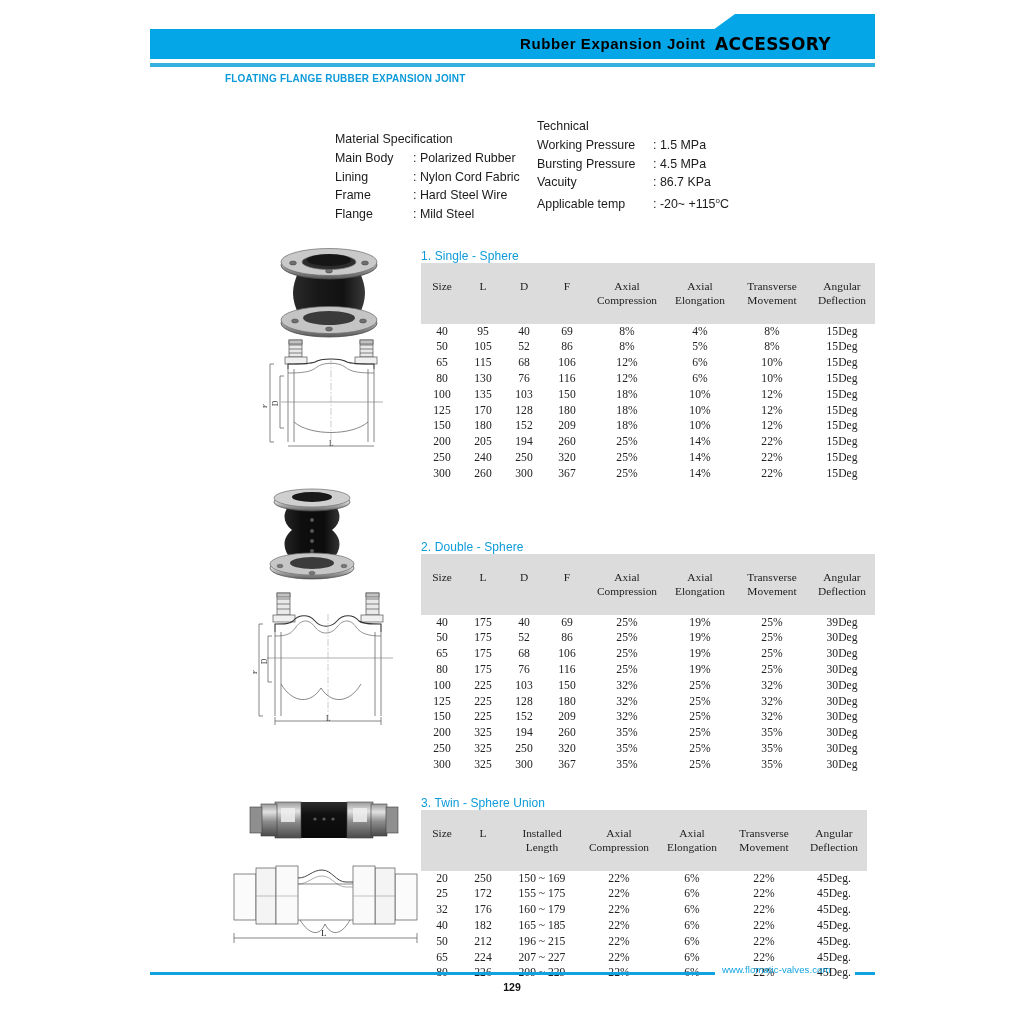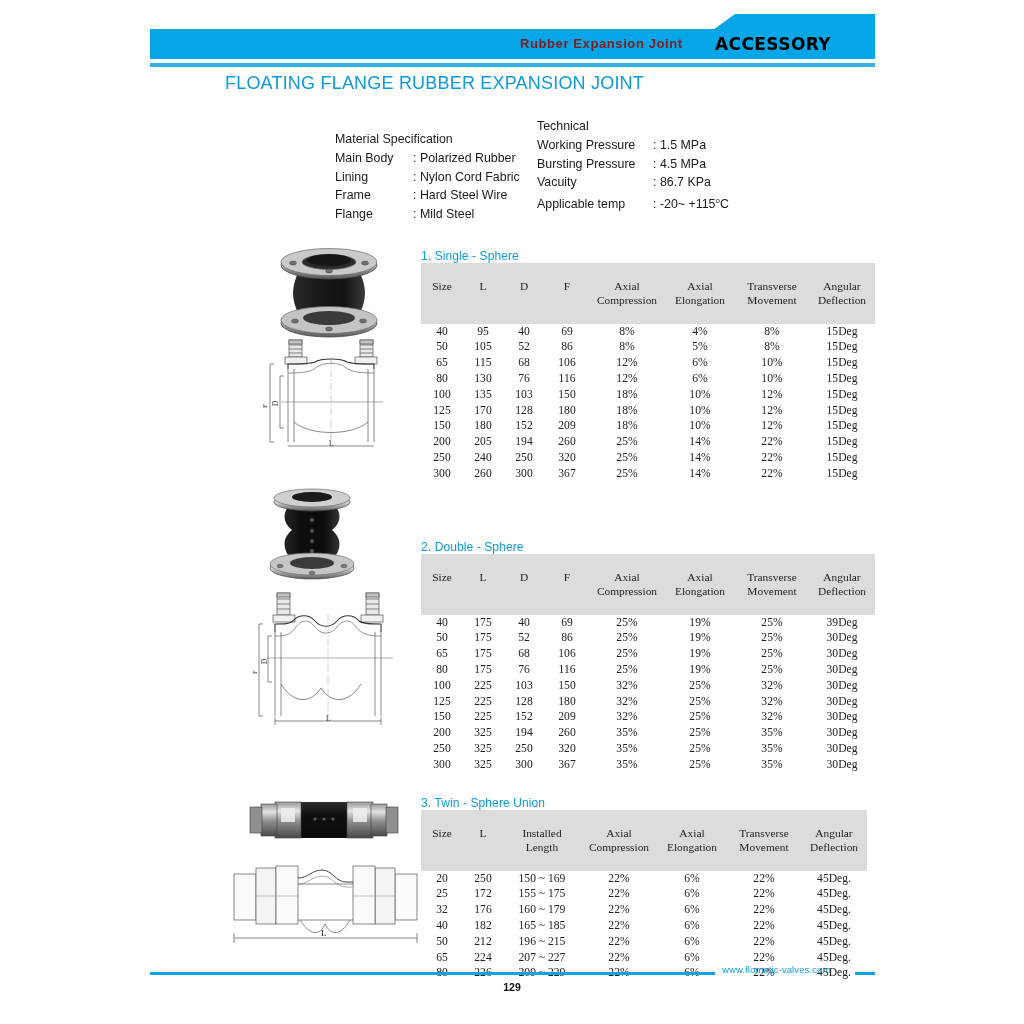--- a/index.html
+++ b/index.html
@@ -23,36 +23,36 @@
   .hdr-bar{
     position:absolute;left:150px;top:29px;width:725px;height:30px;
     background:#05a6e8;
   }
   .hdr-rule{
     position:absolute;left:150px;top:63px;width:725px;height:4px;
     background:#36b0e0;
   }
   .hdr-title{
     position:absolute;left:0;top:0;width:100%;height:36px;
-    line-height:30px;color:#7f1d1d;font-size:13px;font-weight:bold;
+    line-height:30px;color:#000000;font-size:15px;font-weight:bold;
     letter-spacing:0.6px;
     text-align:left;
     padding-left:370px;box-sizing:border-box;
   }
   .hdr-accessory{
     position:absolute;right:44px;top:0;height:30px;line-height:30px;
     color:#000000;font-size:17px;font-weight:bold;
     letter-spacing:0.4px;
     font-family:"DejaVu Sans", sans-serif;
   }
 
   
   .page-title{
     position:absolute;left:225px;top:73px;
-    color:#0c9ada;font-size:18px;font-weight:normal;letter-spacing:0.2px;
+    color:#0c9ada;font-size:10px;font-weight:bold;letter-spacing:0.2px;
   }
 
   
   .spec{position:absolute;top:117px;font-size:12.4px;color:#1b1b1b;line-height:18.8px;}
   .spec-left{left:335px;margin-top:13px;}
   .spec-right{left:537px;}
   .spec-row{white-space:nowrap;}
   .spec-row .k{display:inline-block;}
   .spec-row .v{display:inline-block;}
   .spec-left .k{width:78px;}

